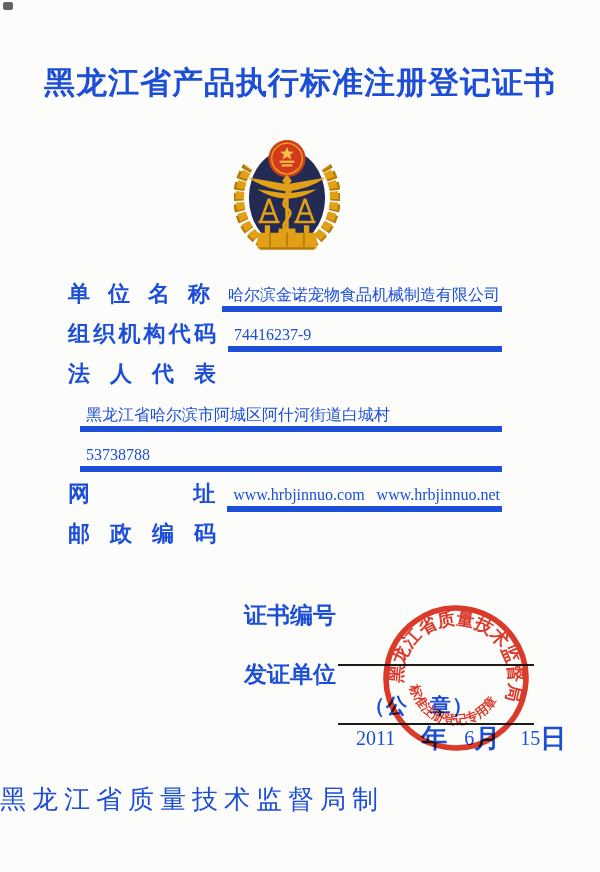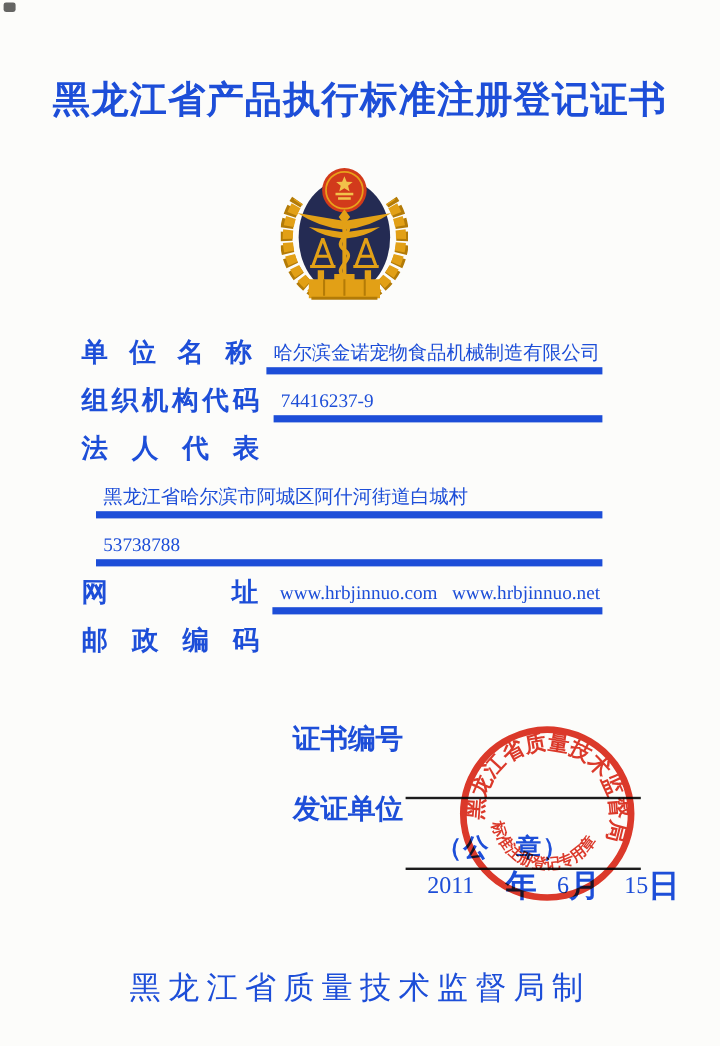--- a/index.html
+++ b/index.html
@@ -67,23 +67,22 @@
   .gap-a { margin-right:26px; } .gap-b { margin-right:17px; } .gap-c { margin-right:20px; }
 
   
   .seal {
     position:absolute; left:380px; top:602px; width:152px; height:152px;
     mix-blend-mode:multiply; opacity:.93; pointer-events:none;
   }
 
   .footer {
     position:absolute; top:782px; left:0; width:100%;
-    text-align:center; font-size:26px; letter-spacing:6px;
+    text-align:left; font-size:26px; letter-spacing:6px;
     white-space:nowrap;
-    margin-top:24px;
   }
 </style>
 </head>
 <body>
 
 <div class="page">
 
   <div class="scan-speck"></div>
 
   <div class="title">黑龙江省产品执行标准注册登记证书</div>

